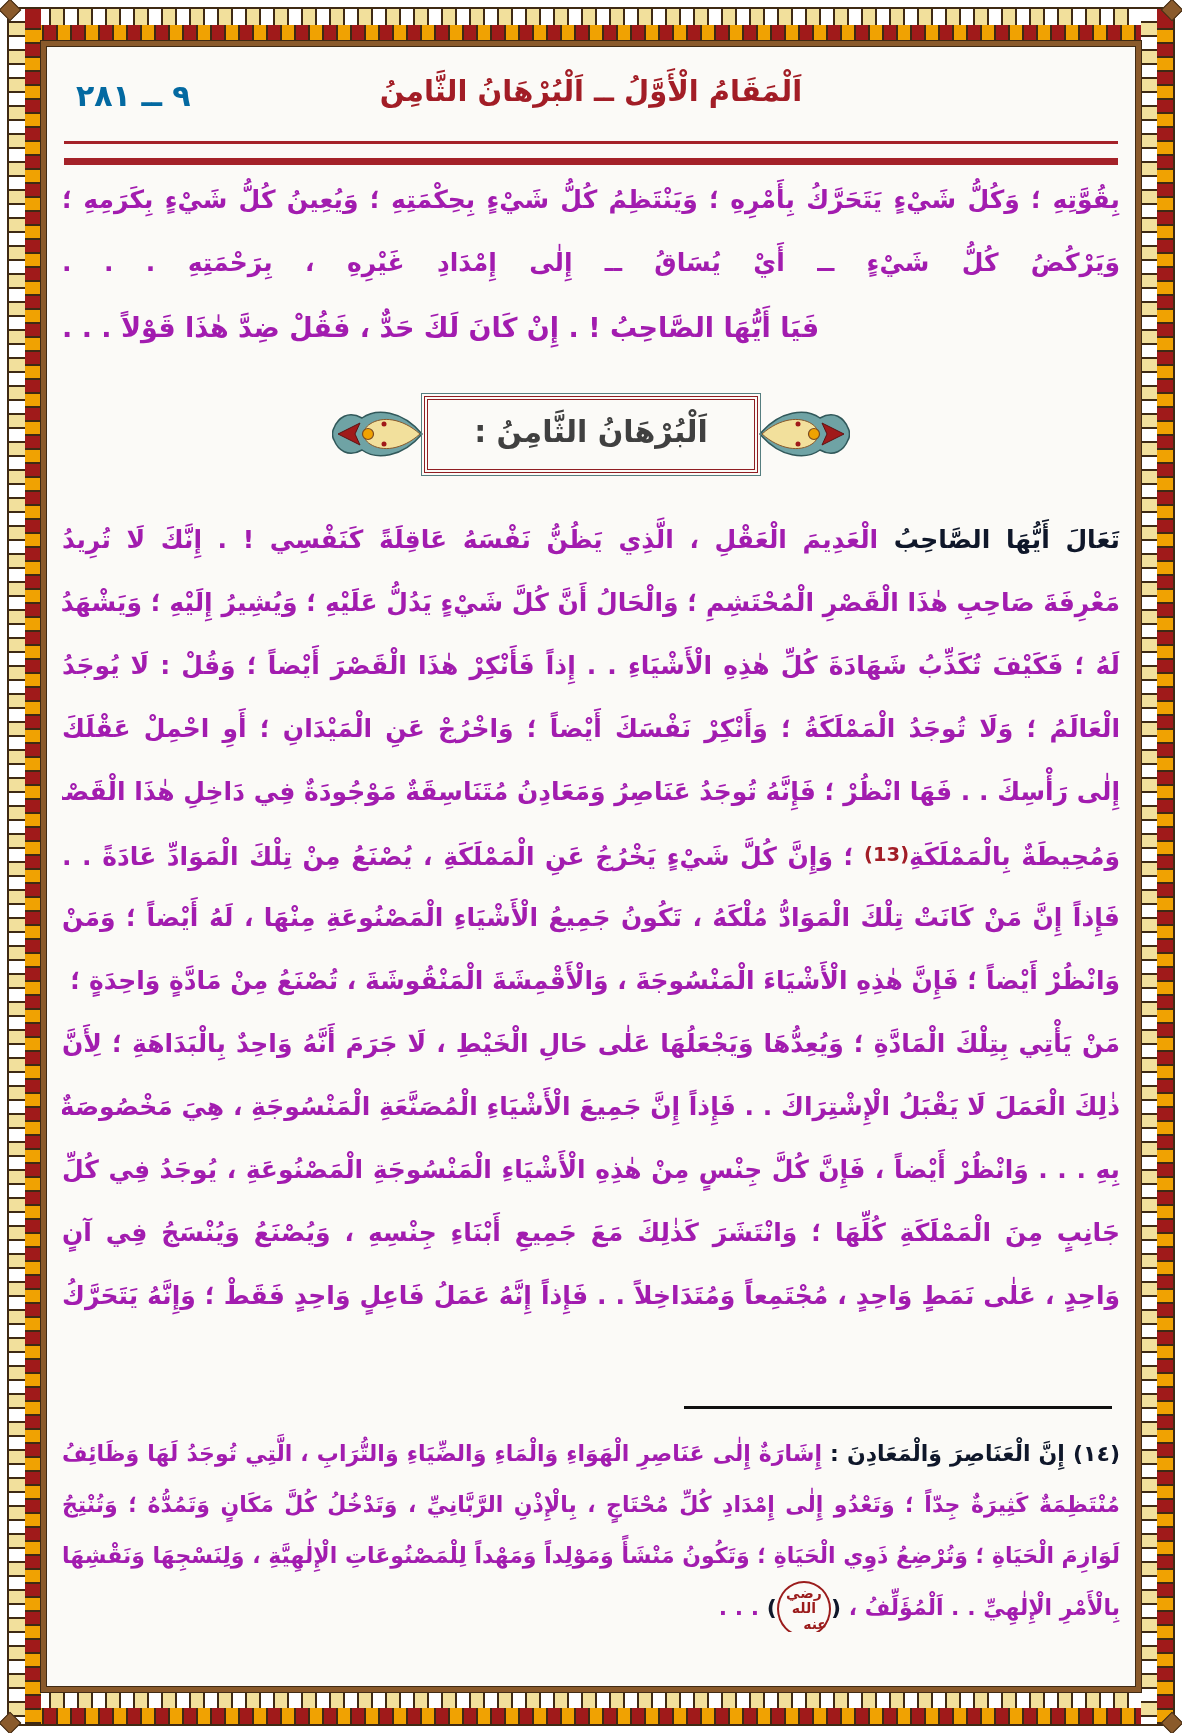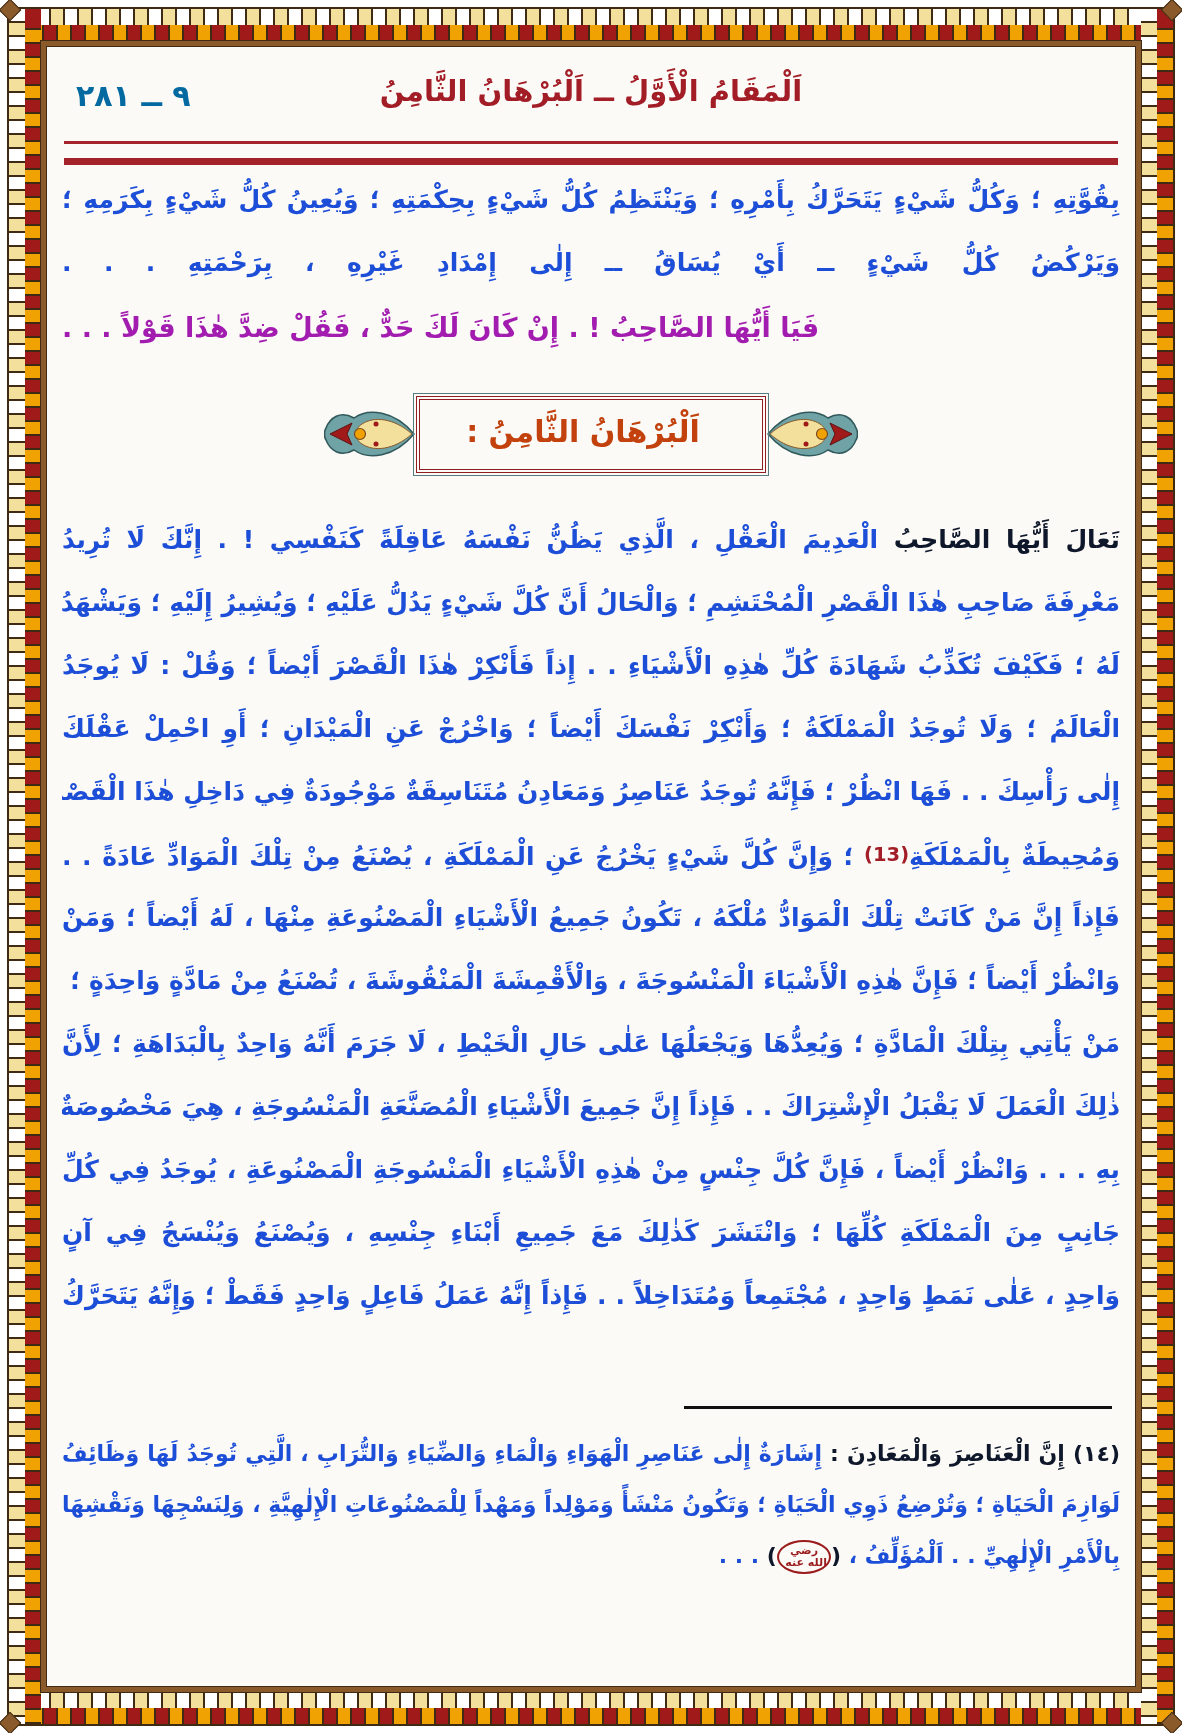--- a/index.html
+++ b/index.html
@@ -36,35 +36,35 @@
   .hdr-num{position:absolute;top:78px;left:14px;font-size:30px;font-weight:bold;color:#0369a1;}
   .hdr-rule{position:absolute;top:141px;left:2px;right:2px;height:14px;
     border-top:3px solid #a42229;border-bottom:7px solid #a42229;}
 
   .lineblock{position:absolute;left:0;right:0;}
   .intro{top:168px;}
   .mainpara{top:508px;}
   .line{height:63px;line-height:63px;font-size:25px;font-weight:bold;color:#131313;
         text-align:justify;text-align-last:justify;white-space:nowrap;overflow:hidden;}
   .line.no-just{text-align-last:right;}
-  .seg-k{color:#1d4ed8;}
+  .seg-k{color:#a21caf;}
   .seg-r{color:#0f172a;}
   .seg-m{color:#a21d26;font-size:0.78em;vertical-align:0.18em;}
   .seg-seal{display:inline-block;width:46px;white-space:normal;text-align:center;
-        font-size:11px;line-height:1.1;font-weight:bold;color:#9b1c1c;
+        font-size:14px;line-height:1.1;font-weight:bold;color:#9b1c1c;
         border:2px solid #9b1c1c;border-radius:50%;padding:3px 2px;vertical-align:middle;}
 
   .call-line{position:absolute;top:298px;left:0;right:0;height:60px;line-height:60px;
     text-align:left;font-size:27px;font-weight:bold;color:#a21caf;white-space:nowrap;}
 
   .ornament{position:absolute;top:368px;left:0;right:0;height:132px;
     display:flex;align-items:center;justify-content:center;}
   .orn-box{position:relative;z-index:2;background:#fbfaf7;border:4px double #8f1d22;
     outline:1px solid #557d7f;outline-offset:2px;
-    padding:14px 62px 20px 46px;font-size:30px;font-weight:bold;color:#c2410c;white-space:nowrap;}
+    padding:14px 46px 20px 46px;font-size:30px;font-weight:bold;color:#404040;white-space:nowrap;}
   .wing{position:relative;z-index:1;width:92px;height:64px;flex:0 0 auto;}
   .wing.right svg{transform:scaleX(-1);}
   .wing.left{margin-left:-10px;}
   .wing.right{margin-right:-10px;}
 
   .fn-divider{position:absolute;top:1406px;right:8px;width:428px;height:3px;background:#101010;}
   .footnote{top:1428px;}
   .footnote .line{height:51px;line-height:51px;font-size:22px;}
 </style>
 </head>
@@ -145,18 +145,19 @@
         <div class="line"><span class="seg-k">مَنْ يَأْتِي بِتِلْكَ الْمَادَّةِ ؛ وَيُعِدُّهَا وَيَجْعَلُهَا عَلٰى حَالِ الْخَيْطِ ، لَا جَرَمَ أَنَّهُ وَاحِدٌ بِالْبَدَاهَةِ ؛ لِأَنَّ</span></div>
         <div class="line"><span class="seg-k">ذٰلِكَ الْعَمَلَ لَا يَقْبَلُ الْإِشْتِرَاكَ . . فَإِذاً إِنَّ جَمِيعَ الْأَشْيَاءِ الْمُصَنَّعَةِ الْمَنْسُوجَةِ ، هِيَ مَخْصُوصَةٌ</span></div>
         <div class="line"><span class="seg-k">بِهِ . . . وَانْظُرْ أَيْضاً ، فَإِنَّ كُلَّ جِنْسٍ مِنْ هٰذِهِ الْأَشْيَاءِ الْمَنْسُوجَةِ الْمَصْنُوعَةِ ، يُوجَدُ فِي كُلِّ</span></div>
         <div class="line"><span class="seg-k">جَانِبٍ مِنَ الْمَمْلَكَةِ كُلِّهَا ؛ وَانْتَشَرَ كَذٰلِكَ مَعَ جَمِيعِ أَبْنَاءِ جِنْسِهِ ، وَيُصْنَعُ وَيُنْسَجُ فِي آنٍ</span></div>
         <div class="line"><span class="seg-k">وَاحِدٍ ، عَلٰى نَمَطٍ وَاحِدٍ ، مُجْتَمِعاً وَمُتَدَاخِلاً . . فَإِذاً إِنَّهُ عَمَلُ فَاعِلٍ وَاحِدٍ فَقَطْ ؛ وَإِنَّهُ يَتَحَرَّكُ</span></div>
       </div>
 
     <div class="fn-divider"></div>
     <div class="lineblock footnote">
         <div class="line"><span class="seg-r">(١٤) إِنَّ الْعَنَاصِرَ وَالْمَعَادِنَ : </span><span class="seg-k">إِشَارَةٌ إِلٰى عَنَاصِرِ الْهَوَاءِ وَالْمَاءِ وَالضِّيَاءِ وَالتُّرَابِ ، الَّتِي تُوجَدُ لَهَا وَظَائِفُ</span></div>
+        <div class="line"><span class="seg-k">مُنْتَظِمَةٌ كَثِيرَةٌ جِدّاً ؛ وَتَعْدُو إِلٰى إِمْدَادِ كُلِّ مُحْتَاجٍ ، بِالْإِذْنِ الرَّبَّانِيِّ ، وَتَدْخُلُ كُلَّ مَكَانٍ وَتَمُدُّهُ ؛ وَتُنْتِجُ</span></div>
         <div class="line"><span class="seg-k">لَوَازِمَ الْحَيَاةِ ؛ وَتُرْضِعُ ذَوِي الْحَيَاةِ ؛ وَتَكُونُ مَنْشَأً وَمَوْلِداً وَمَهْداً لِلْمَصْنُوعَاتِ الْإِلٰهِيَّةِ ، وَلِنَسْجِهَا وَنَقْشِهَا</span></div>
         <div class="line no-just"><span class="seg-k">بِالْأَمْرِ الْإِلٰهِيِّ . . اَلْمُؤَلِّفُ ، </span><span class="seg-r">(</span><span class="seg-seal">رضي الله عنه</span><span class="seg-r">)</span><span class="seg-k"> . . .</span></div>
       </div>
 
   </div>
 </div>
 
 </body></html>

